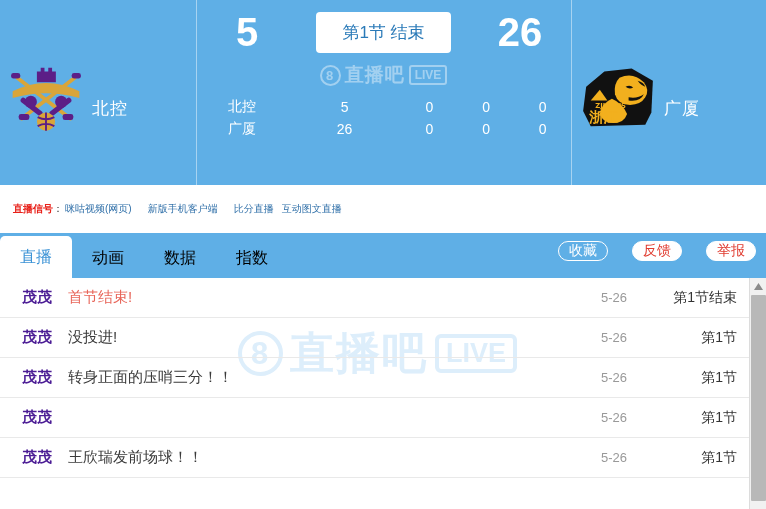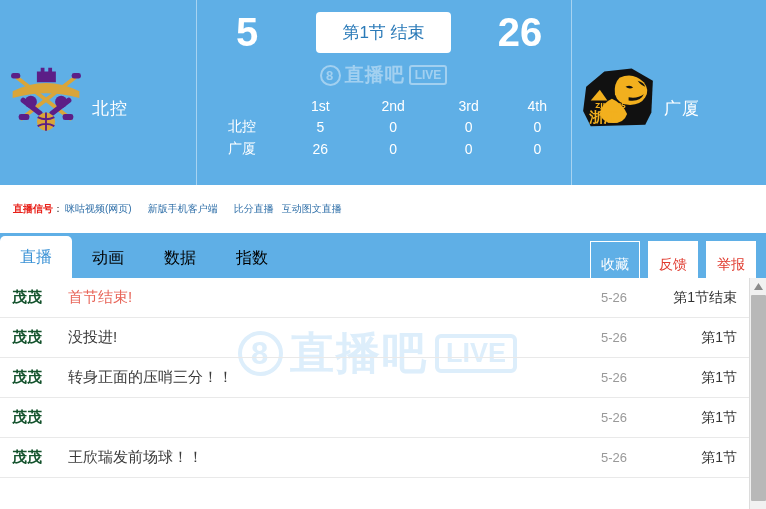--- a/index.html
+++ b/index.html
@@ -116,22 +116,22 @@
   .tab.active {
     background: #ffffff; color: #3c93d6;
     border-radius: 5px 5px 0 0; font-weight: normal;
     height: 42px; line-height: 42px;
   }
   .tab-actions {
     position: absolute; right: 10px; top: 8px;
     display: flex; align-items: center; gap: 8px;
   }
   .btn {
-    font-size: 14px; padding: 14px 10px; border-radius: 0;
-    cursor: pointer; white-space: nowrap;
+    font-size: 14px; padding: 0 10px; border-radius: 12px;
+    cursor: pointer; white-space: nowrap; margin-left: 16px;
   }
   .btn-outline {
     background: transparent; color: #ffffff;
     border: 1px solid #ffffff;
   }
   .btn-white {
     background: #ffffff; color: #e03b2f; border: 1px solid #ffffff;
   }
 
   
@@ -156,22 +156,22 @@
     font-size: 27px; padding: 0 7px; letter-spacing: 0;
   }
   .feed-list { position: relative; z-index: 1; width: 749px; }
   .feed-row {
     position: relative; height: 40px;
     border-bottom: 1px solid #e9e9e9;
     display: flex; align-items: center;
     padding-left: 12px;
   }
   .feed-author {
-    font-size: 15px; font-weight: bold; color: #14532d;
-    white-space: nowrap; width: 50px;
+    font-size: 15px; font-weight: bold; color: #4c1d95;
+    white-space: nowrap; width: 50px; text-align: center;
   }
   .feed-text {
     font-size: 15px; color: #3a3a3a; white-space: nowrap;
     margin-left: 6px; flex: 1;
   }
   .feed-text.highlight { color: #e8665a; }
   .feed-date {
     position: absolute; right: 122px; font-size: 13px; color: #999;
     white-space: nowrap;
   }
@@ -245,27 +245,20 @@
       </div>
 
       <div class="watermark">
         <span class="wm-circle">8</span>
         <span>直播吧</span>
         <span class="wm-live">LIVE</span>
       </div>
 
       <table class="qtable">
         <tbody>
-            <tr>
-          <th class="qname"></th>
-          <th>1st</th>
-          <th>2nd</th>
-          <th>3rd</th>
-          <th>4th</th>
-        </tr>
         <tr>
           <td class="qname">北控</td>
           <td>5</td>
           <td>0</td>
           <td>0</td>
           <td>0</td>
         </tr>
         <tr>
           <td class="qname">广厦</td>
           <td>26</td>

